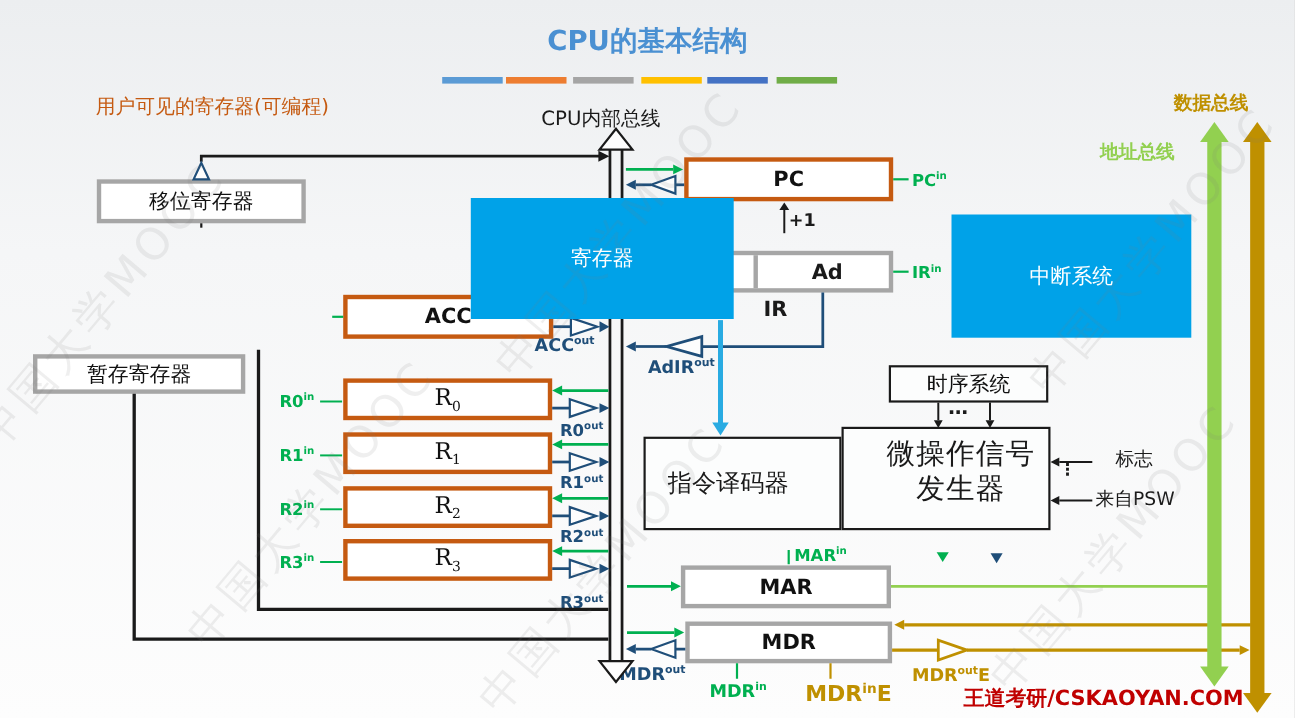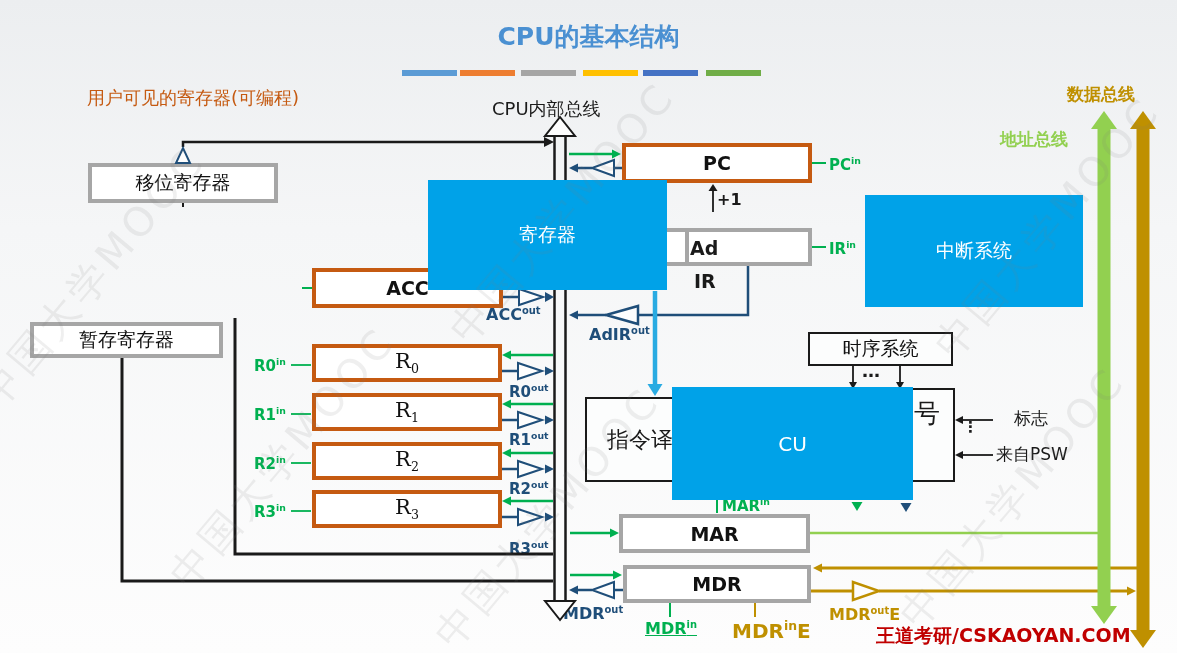--- a/index.html
+++ b/index.html
@@ -72,21 +72,21 @@
   <div class="box b-orange" style="left:312px;top:490px;width:190px;height:38px;">
     <span class="rname"><span>R</span><sub>3</sub></span>
     </div>
 
   <div class="box b-orange w6" style="left:622px;top:143px;width:190px;height:40px;">
       <span>PC</span>
     </div>
   <div class="box b-gray" style="left:632px;top:228px;width:180px;height:38px;">
       <div class="divider" style="left:49px;"></div>
     </div>
-  <div class="lbl w6" style="left:690px;top:239px;width:124px;text-align:left;font-size:19px;">Ad</div>
+  <div class="lbl w6" style="left:690px;top:239px;width:124px;text-align:center;font-size:19px;">Ad</div>
   <div class="lbl w6" style="left:694px;top:272px;font-size:19px;">IR</div>
 
   <div class="box b-black" style="left:808px;top:332px;width:145px;height:34px;font-size:19px;">
       <span>时序系统</span>
     </div>
   <div class="box b-black" style="left:585px;top:397px;width:180px;height:85px;"></div>
   <div class="lbl" style="left:607px;top:429px;font-size:22px;">指令译码器</div>
   <div class="box b-black" style="left:765px;top:388px;width:190px;height:94px;"></div>
   <div class="lbl" style="left:806px;top:400px;font-size:26px;letter-spacing:1px;">微操作信号</div>
   <div class="lbl" style="left:833px;top:432px;font-size:26px;letter-spacing:1px;">发生器</div>
@@ -123,21 +123,21 @@
     <span>R1</span><sup>out</sup></div>
   <div class="lbl blue w6" style="left:509px;top:480px;font-size:15px;">
     <span>R2</span><sup>out</sup></div>
   <div class="lbl blue w6" style="left:509px;top:528px;font-size:15px;margin-top:12px;">
     <span>R3</span><sup>out</sup></div>
 
   <div class="lbl green w6" style="left:722px;top:497px;font-size:15px;">
     <span>MAR</span><sup>in</sup></div>
   <div class="lbl blue w6" style="left:563px;top:605px;font-size:16px;">
     <span>MDR</span><sup>out</sup></div>
-  <div class="lbl green w6" style="left:645px;top:620px;font-size:16px;text-decoration:underline;">
+  <div class="lbl green w6" style="left:645px;top:620px;font-size:16px;">
     <span>MDR</span><sup>in</sup></div>
   <div class="lbl olive w6" style="left:732px;top:620px;font-size:20px;">
     <span>MDR</span><sup>in</sup><span>E</span></div>
   <div class="lbl olive w6" style="left:829px;top:606px;font-size:16px;">
     <span>MDR</span><sup>out</sup><span>E</span></div>
 
   <div class="lbl w7" style="left:862px;top:362px;font-size:18px;">…</div>
   <div class="lbl" style="left:1014px;top:410px;font-size:17px;">标志</div>
   <div class="lbl w7" style="left:963px;top:420px;font-size:15px;">⋮</div>
   <div class="lbl" style="left:996px;top:446px;font-size:17px;">来自PSW</div>
@@ -285,23 +285,20 @@
       <polygon class="fO" points="1143,648 1130,630 1156,630"></polygon>
     </g>
   </svg>
 
   <div class="bluebox" style="left:428px;top:180px;width:239px;height:110px;">
       <span>寄存器</span>
     </div>
   <div class="bluebox" style="left:865px;top:195px;width:218px;height:112px;">
       <span>中断系统</span>
     </div>
-  <div class="bluebox" style="left:672px;top:387px;width:241px;height:113px;font-size:20px;">
-      <span>CU</span>
-    </div>
 
   <span class="wm" style="left:-70px;top:250px;">中国大学MOOC</span>
   <span class="wm" style="left:120px;top:430px;">中国大学MOOC</span>
   <span class="wm" style="left:400px;top:185px;">中国大学MOOC</span>
   <span class="wm" style="left:385px;top:490px;">中国大学MOOC</span>
   <span class="wm" style="left:850px;top:470px;">中国大学MOOC</span>
   <span class="wm" style="left:885px;top:200px;">中国大学MOOC</span>
 
 </div>
 

